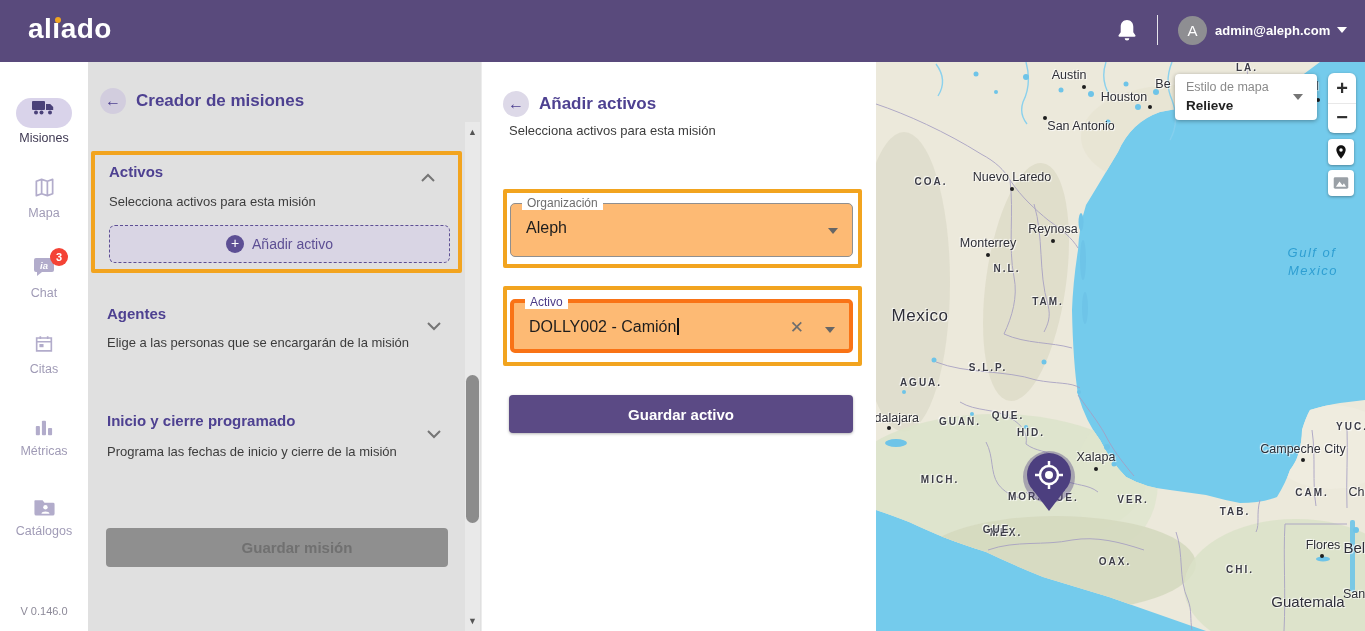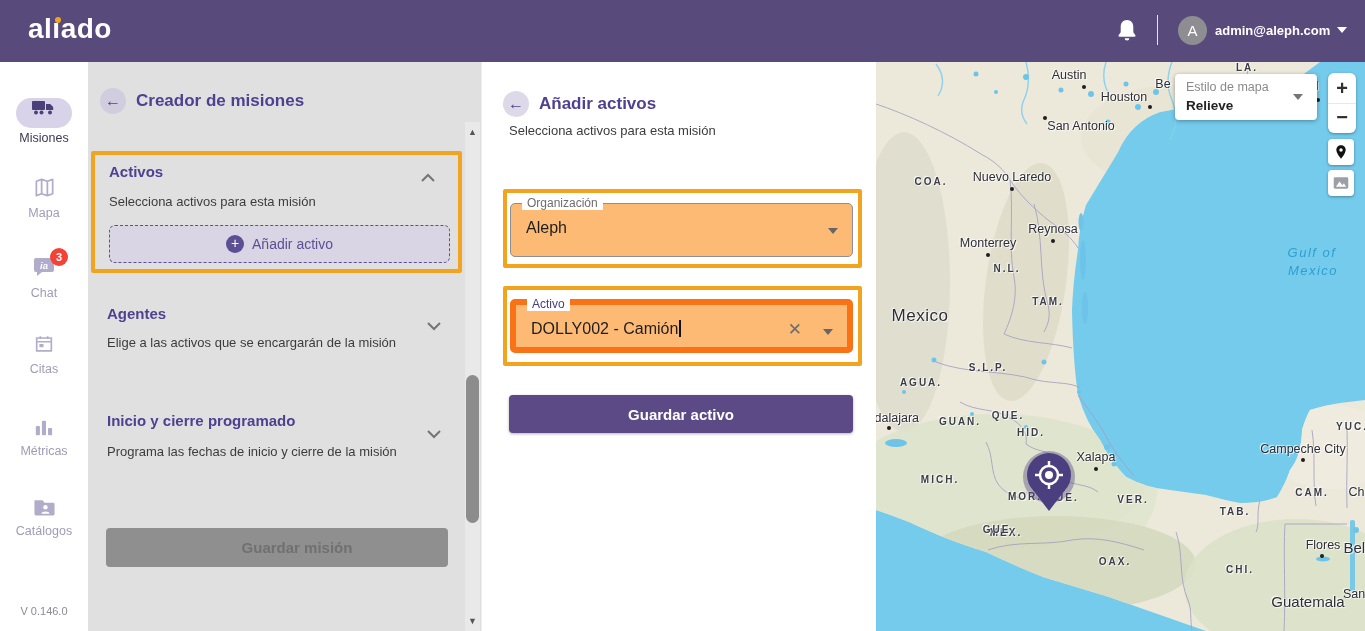--- a/index.html
+++ b/index.html
@@ -45,21 +45,21 @@
 
   
   #panel-mid { position:absolute; left:481px; top:62px; width:395px; height:569px; background:#fff; border-left:1px solid #ececec; z-index:10; }
   #panel-mid .back-circle { background:#ddd9e8; }
   .hl-box { position:absolute; border:4px solid #f2a41f; border-radius:2px; }
   .mat-field { position:absolute; background:#fdba74; border-radius:5px; cursor:pointer; }
   .mat-field .f-label { position:absolute; top:-8px; left:11px; background:#fff; padding:0 5px; font-size:12px; color:#6e6e6e; }
   .mat-field .f-value { position:absolute; left:15px; top:15px; font-size:16px; color:#1d1d1d; }
   .mat-field .caret { position:absolute; right:14px; top:24px; width:0; height:0; border-left:5px solid transparent; border-right:5px solid transparent; border-top:6px solid #666; }
   #org-field { border:1px solid #8f8f8f; }
-  #asset-field { border:6px solid #f97316; }
+  #asset-field { border:4px solid #f97316; }
   #asset-field .f-label { color:#4b3a86; }
   #asset-clear { position:absolute; right:45px; top:14px; font-size:17px; color:#6e6e6e; cursor:pointer; }
   .text-cursor { display:inline-block; width:1.5px; height:17px; background:#111; vertical-align:-3px; margin-left:1px; }
   #save-asset-btn { position:absolute; left:27px; top:333px; width:344px; height:38px; background:#5b4a85; border:none; border-radius:4px; color:#fff; font-size:15px; font-weight:bold; cursor:pointer; box-shadow:0 1px 3px rgba(0,0,0,.3); }
 
   
   #map { position:absolute; left:876px; top:62px; width:489px; height:569px; background:#74cbec; overflow:hidden; cursor:grab; }
   #map svg.base { position:absolute; left:0; top:0; }
   .mlabel { position:absolute; transform:translate(-50%,-50%); white-space:nowrap; text-shadow:1px 1px 1px rgba(255,255,255,.9), -1px -1px 1px rgba(255,255,255,.9); z-index:3; }
   .mlabel.city { font-size:12.5px; color:#2e2e36; }
@@ -176,21 +176,21 @@
           <path d="M2,8 L8,2 L14,8" stroke="#757575" stroke-width="2" fill="none"></path>
         </svg>
     </div>
     <div id="add-asset-btn">
       <span class="plus-circle">+</span>
       <span>Añadir activo</span>
     </div>
   </div>
 
   <div style="position:absolute; left:19px; top:243px;" class="sec-title">Agentes</div>
-  <div style="position:absolute; left:19px; top:266px;" class="sec-sub">Elige a las activos que se encargarán de la misión</div>
+  <div style="position:absolute; left:19px; top:266px;" class="sec-sub">Elige a las personas que se encargarán de la misión</div>
   <div class="chev" style="left:338px; top:255px;">
     <svg width="16" height="10" viewBox="0 0 16 10">
         <path d="M2,2 L8,8 L14,2" stroke="#757575" stroke-width="2" fill="none"></path>
       </svg>
   </div>
 
   <div style="position:absolute; left:19px; top:350px;" class="sec-title">Inicio y cierre programado</div>
   <div style="position:absolute; left:19px; top:375px;" class="sec-sub">Programa las fechas de inicio y cierre de la misión</div>
   <div class="chev" style="left:338px; top:363px;">
     <svg width="16" height="10" viewBox="0 0 16 10">

